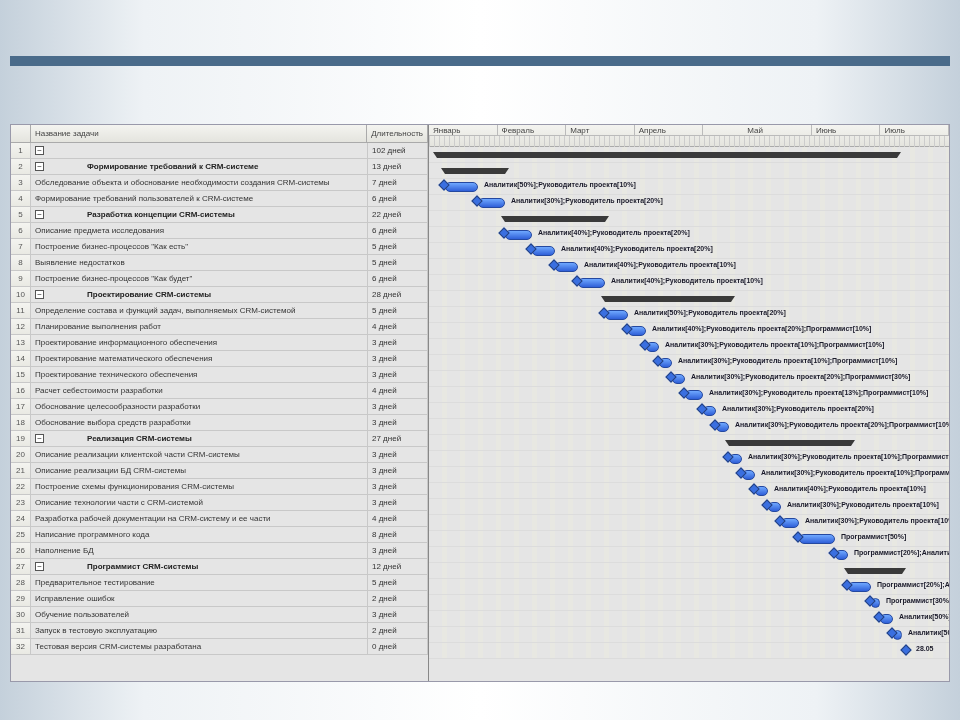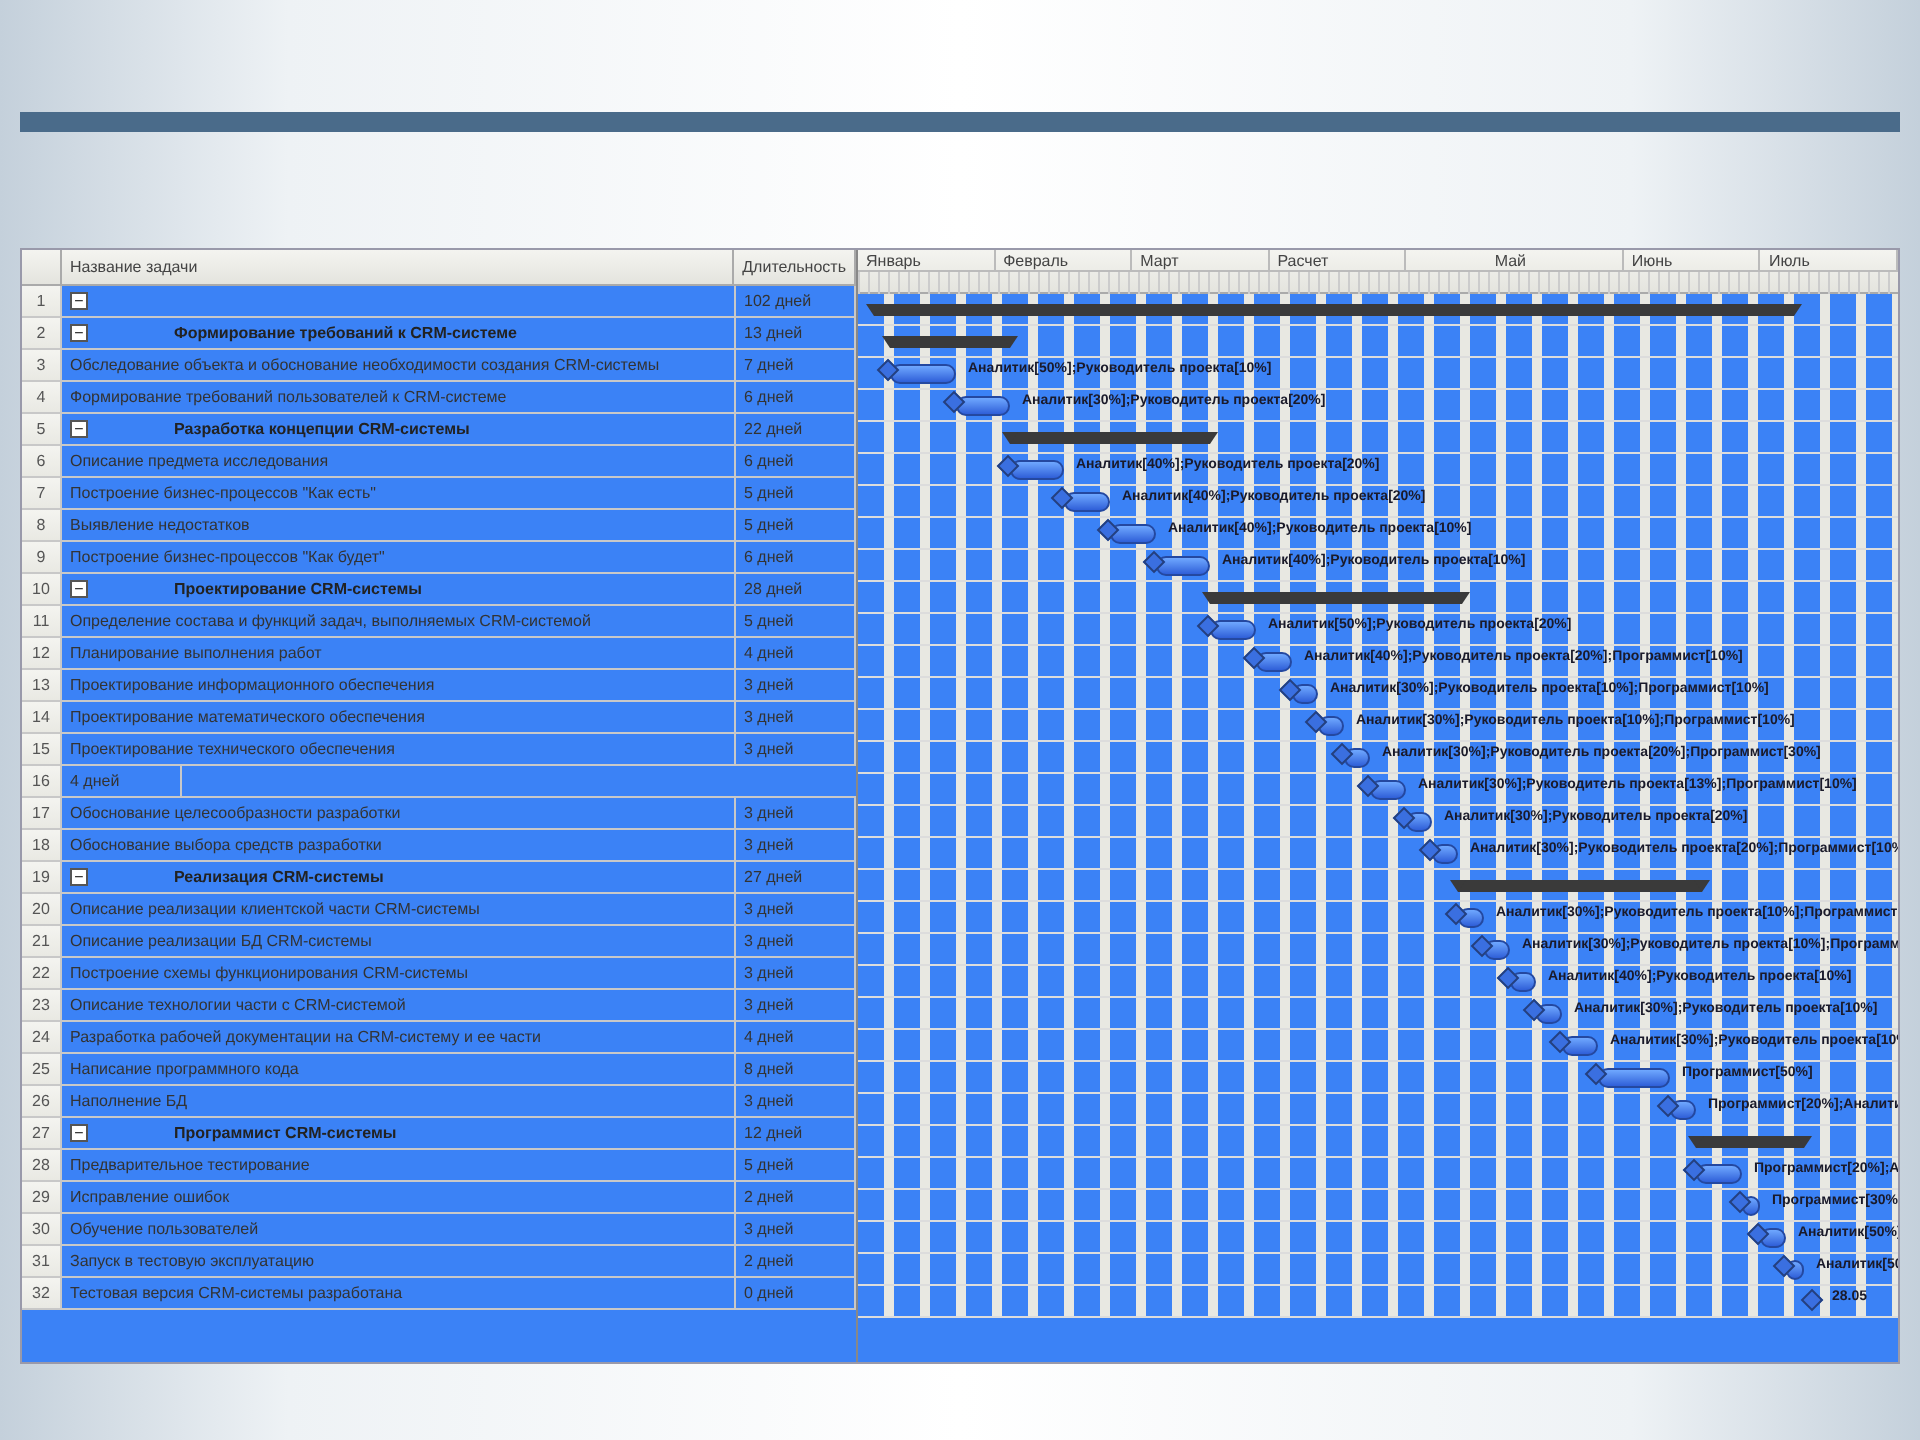--- a/index.html
+++ b/index.html
@@ -14,21 +14,21 @@
     position: relative;
   }
   .accent-bar {
     position: absolute;
     left: 10px; right: 10px; top: 56px; height: 10px;
     background: #4a6b8a;
   }
   .page {
     position: absolute;
     left: 10px; right: 10px; top: 124px; bottom: 38px;
-    background: #3b82f6;
+    background: #e5e5e5;
     border: 1px solid #99a;
     display: flex;
     overflow: hidden;
   }
   
   .task-table {
     flex: 0 0 418px;
     border-right: 1px solid #888;
     display: flex;
     flex-direction: column;
@@ -304,20 +304,23 @@
         </div>
         <div class="tr level-2">
           <div class="td col-id">15</div>
           <div class="td col-name indent-2">
             <span class="task-name">Проектирование технического обеспечения</span>
           </div>
           <div class="td col-dur">3 дней</div>
         </div>
         <div class="tr level-2">
           <div class="td col-id">16</div>
+          <div class="td col-name indent-2">
+            <span class="task-name">Расчет себестоимости разработки</span>
+          </div>
           <div class="td col-dur">4 дней</div>
         </div>
         <div class="tr level-2">
           <div class="td col-id">17</div>
           <div class="td col-name indent-2">
             <span class="task-name">Обоснование целесообразности разработки</span>
           </div>
           <div class="td col-dur">3 дней</div>
         </div>
         <div class="tr level-2">
@@ -429,21 +432,21 @@
         </div>
       </div>
   </div>
 
   <div class="gantt">
     <div class="gantt-head">
       <div class="month-row" id="month-row">
           <div class="month-cell" style="width: 74px;">Январь</div>
           <div class="month-cell" style="width: 74px;">Февраль</div>
           <div class="month-cell" style="width: 74px;">Март</div>
-          <div class="month-cell" style="width: 74px;">Расчет</div>
+          <div class="month-cell" style="width: 74px;">Апрель</div>
           <div class="month-cell" style="width: 74px; margin-left: 40px;">Май</div>
           <div class="month-cell" style="width: 74px;">Июнь</div>
           <div class="month-cell" style="width: 74px;">Июль</div>
         </div>
       <div class="day-row"></div>
     </div>
     <div class="gantt-body" id="gbody">
         <div class="grow">
           <div class="summary-bar" style="left: 8px; width: 460px;"></div>
         </div>

